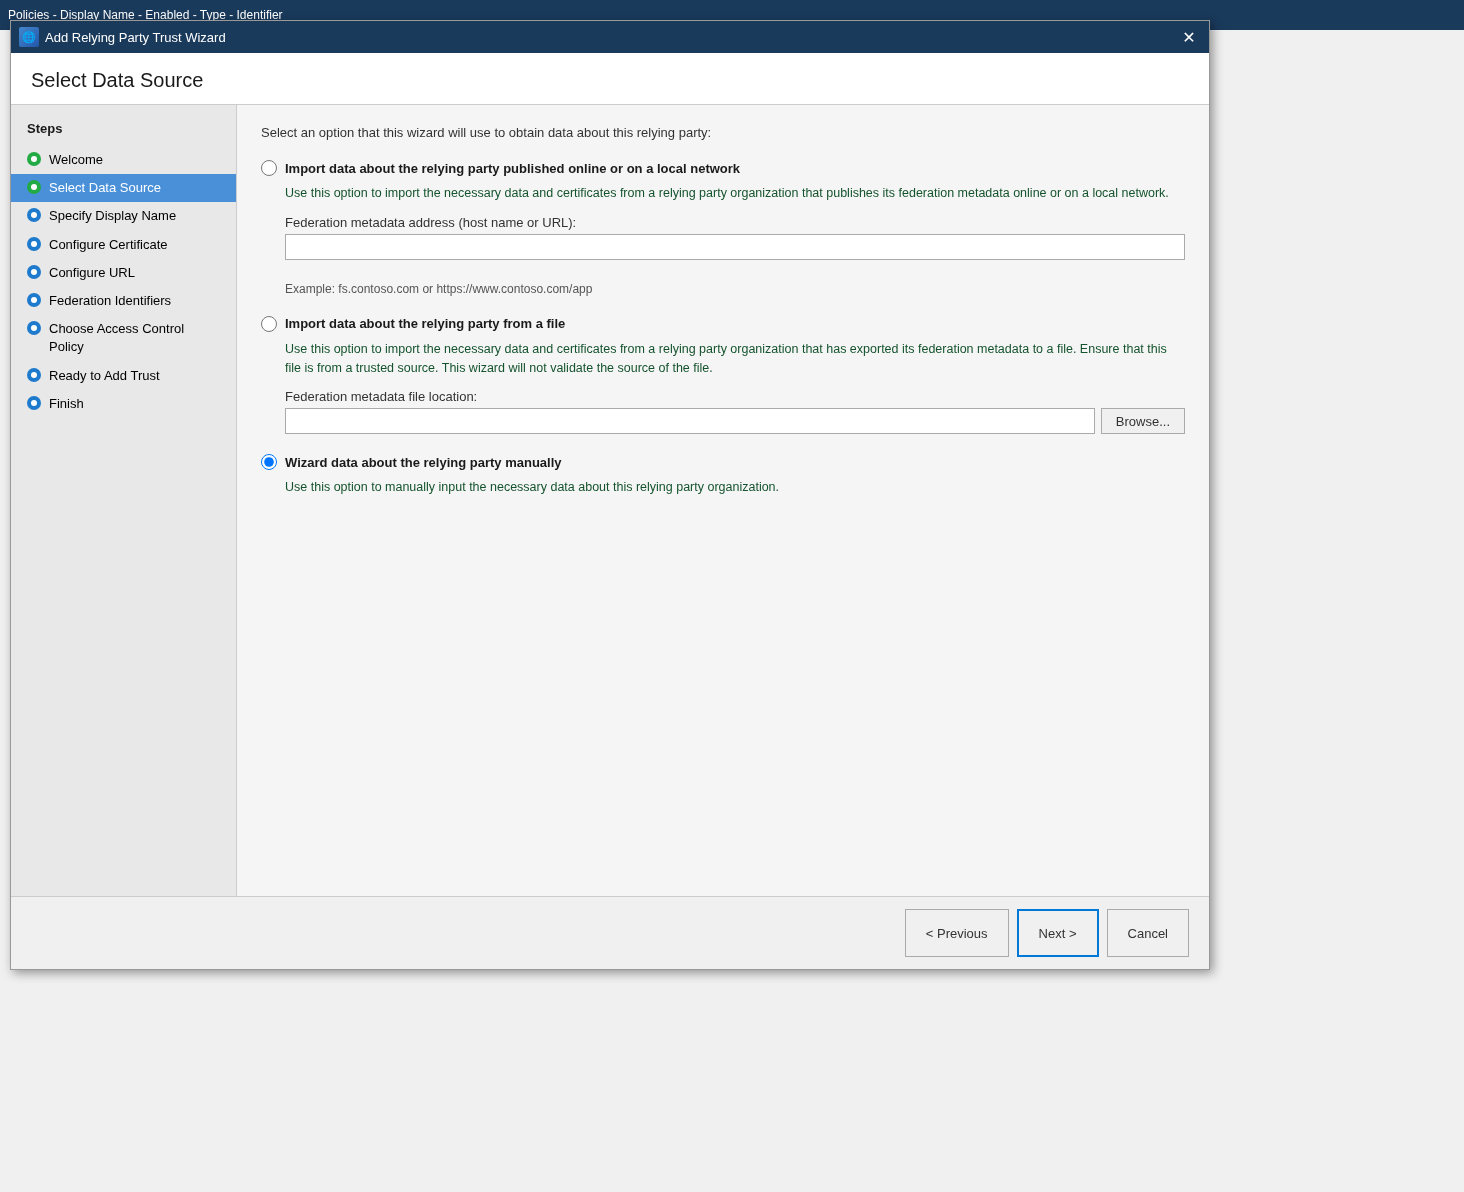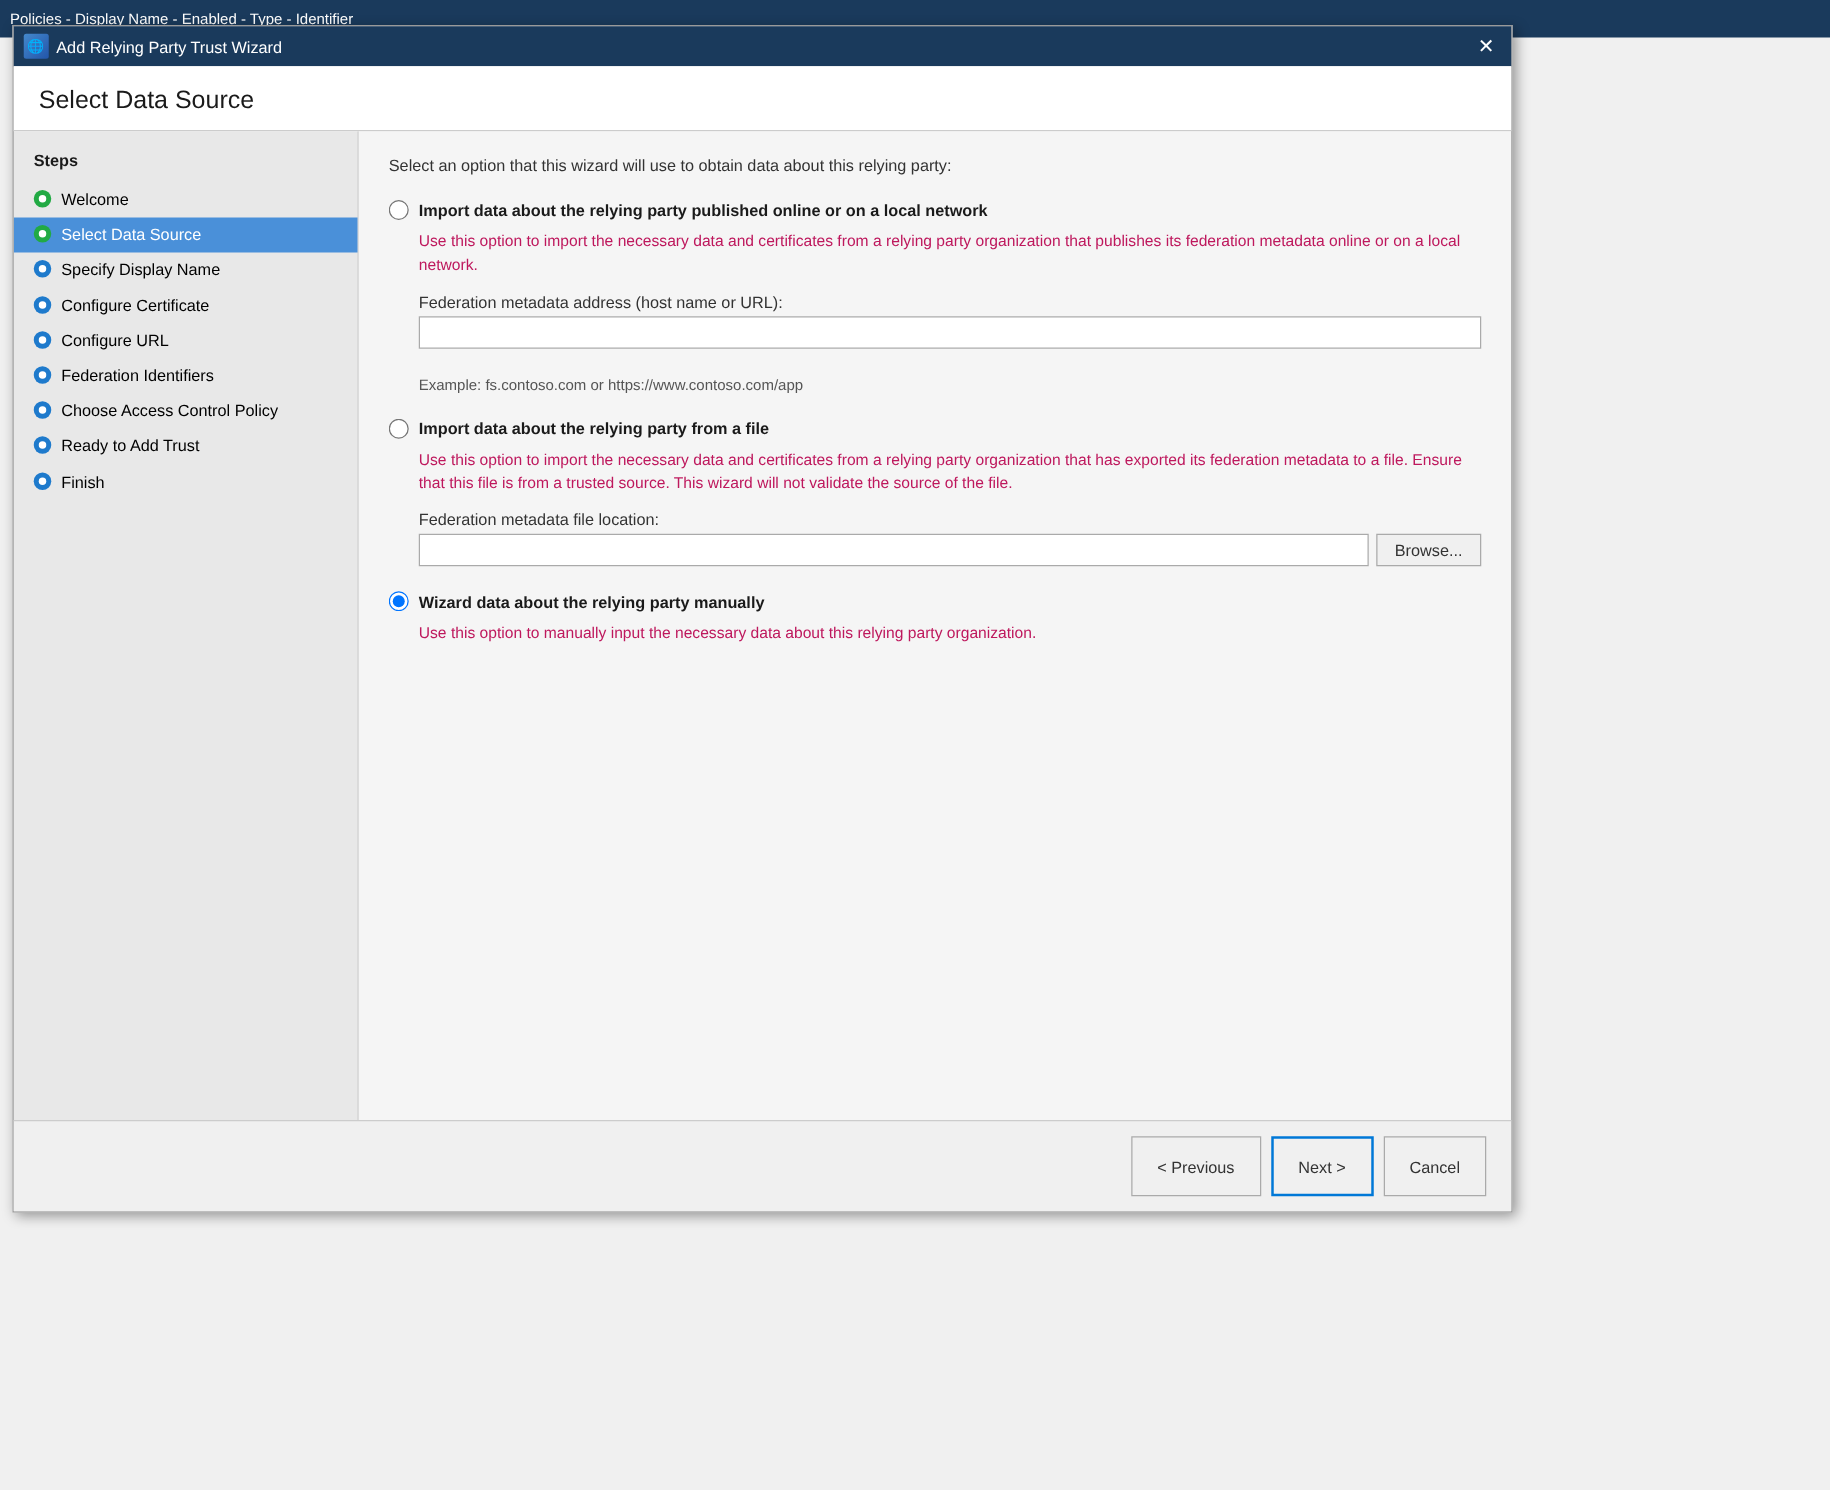--- a/index.html
+++ b/index.html
@@ -103,21 +103,21 @@
     }
 
     .dialog-body {
       display: flex;
       flex: 1;
       overflow: hidden;
     }
 
     
     .steps-panel {
-      width: 276px;
+      width: 226px;
       background: #e8e8e8;
       border-right: 1px solid #ccc;
       padding: 16px 0;
       flex-shrink: 0;
     }
 
     .steps-title {
       font-weight: 700;
       font-size: 13px;
       padding: 0 16px 10px 16px;
@@ -203,21 +203,21 @@
 
     .radio-label {
       font-size: 13px;
       color: #1a1a1a;
       cursor: pointer;
       font-weight: bold;
     }
 
     .option-description {
       margin-left: 24px;
-      color: #be185d;
+      color: #14532d;
       font-size: 12.5px;
       line-height: 1.5;
       margin-bottom: 12px;
     }
 
     .field-label {
       margin-left: 24px;
       font-size: 13px;
       color: #333;
       margin-bottom: 4px;

